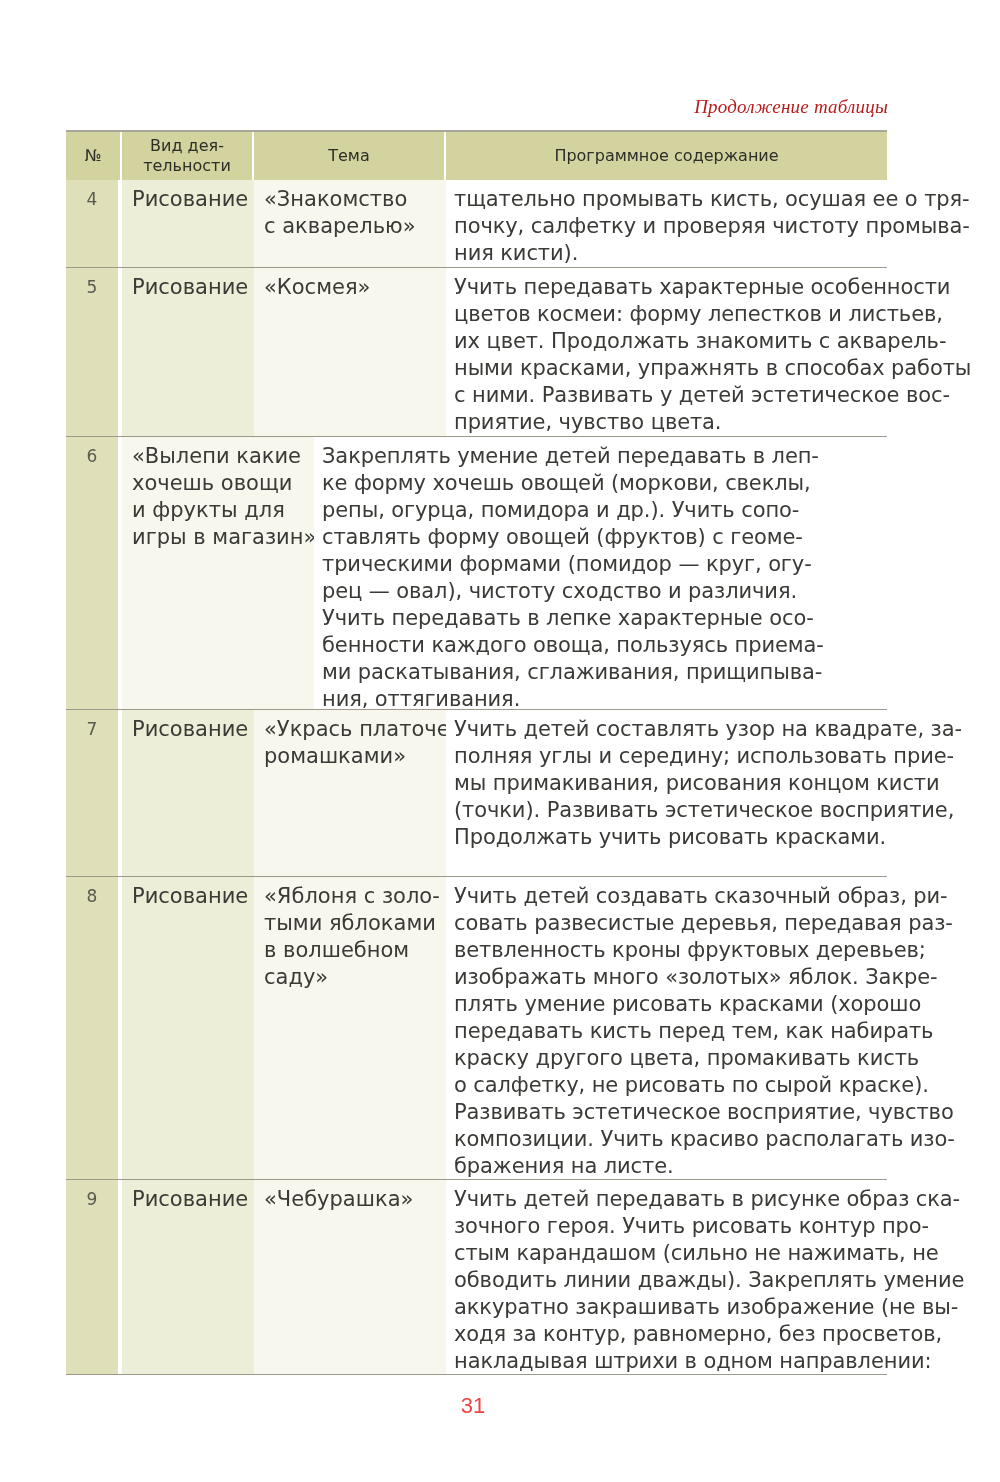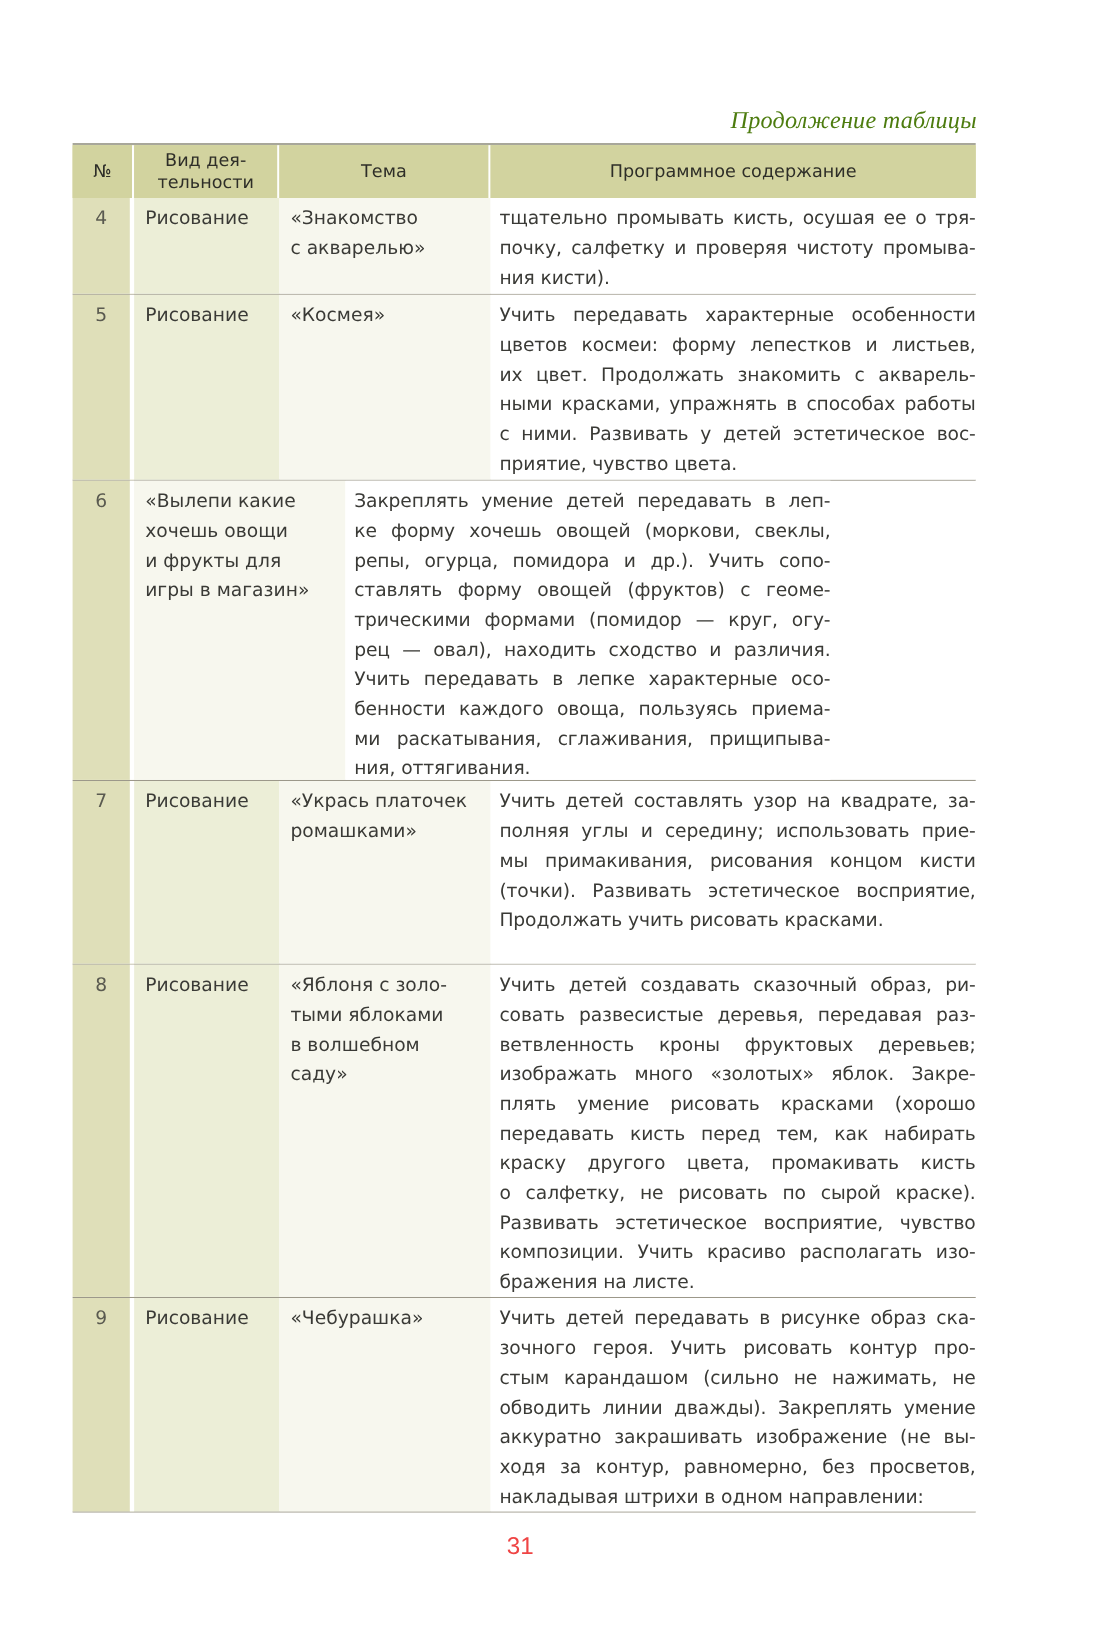--- a/index.html
+++ b/index.html
@@ -14,22 +14,22 @@
       overflow: hidden;
       font-family: "DejaVu Sans", sans-serif;
       color: #3a3a36;
     }
     .continuation {
       position: absolute;
       top: 96px;
       right: 112px;
       font-family: "Liberation Serif", serif;
       font-style: italic;
-      font-size: 22px;
-      color: #4d7c0f;
+      font-size: 19px;
+      color: #b91c1c;
       letter-spacing: 0.2px;
     }
     .table {
       position: absolute;
       left: 66px;
       top: 130px;
       width: 821px;
       border-top: 2px solid #a8a79a;
     }
     .thead {
@@ -54,21 +54,21 @@
     .c2 { width: 132px; }
     .c3 { width: 192px; }
     .c4 { width: 441px; }
     .row {
       display: flex;
       border-bottom: 1.5px solid #9c988a;
       box-sizing: border-box;
     }
     .td {
       box-sizing: border-box;
-      font-size: 17px;
+      font-size: 21px;
       line-height: 27px;
       padding-top: 6px;
       padding-bottom: 6px;
     }
     .td.c1 {
       background: #dfdfb9;
       text-align: center;
       font-size: 17px;
       color: #5a5a50;
       border-right: 4px solid #ffffff;
@@ -174,21 +174,21 @@
           <span class="line">хочешь овощи</span>
           <span class="line">и фрукты для</span>
           <span class="line">игры в магазин»</span>
         </div>
     <div class="td c4">
           <span class="line">Закреплять умение детей передавать в леп-</span>
           <span class="line">ке форму хочешь овощей (моркови, свеклы,</span>
           <span class="line">репы, огурца, помидора и др.). Учить сопо-</span>
           <span class="line">ставлять форму овощей (фруктов) с геоме-</span>
           <span class="line">трическими формами (помидор — круг, огу-</span>
-          <span class="line">рец — овал), находить сходство и различия.</span>
+          <span class="line">рец — овал), чистоту сходство и различия.</span>
           <span class="line">Учить передавать в лепке характерные осо-</span>
           <span class="line">бенности каждого овоща, пользуясь приема-</span>
           <span class="line">ми раскатывания, сглаживания, прищипыва-</span>
           <span class="line last">ния, оттягивания.</span>
         </div>
   </div>
       <div class="row" style="height: 167px;">
     <div class="td c1">7</div>
     <div class="td c2">
           <span class="line">Рисование</span>

